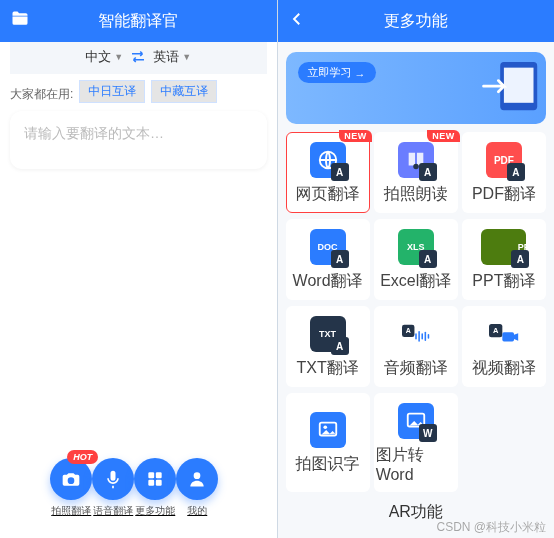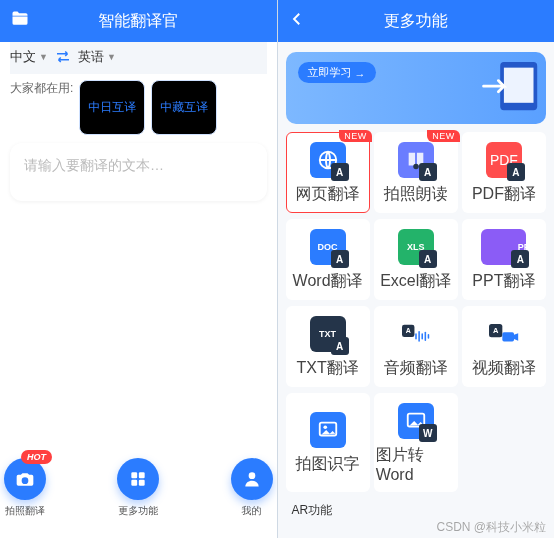--- a/index.html
+++ b/index.html
@@ -2,45 +2,45 @@
 <html><head>
 <meta charset="utf-8">
 <style>
   * { margin:0; padding:0; box-sizing:border-box; font-family:-apple-system,"PingFang SC","Microsoft YaHei",sans-serif; }
   body { width:554px; height:538px; background:#fff; overflow:hidden; position:relative; }
   .app-wrap { display:flex; width:100%; height:100%; }
   .panel { flex:1; display:flex; flex-direction:column; position:relative; overflow:hidden; }
   .panel-left .header, .panel-right .header { height:42px; background:#2b7cff; color:#fff; display:flex; align-items:center; justify-content:center; font-size:16px; font-weight:500; position:relative; }
   .header .ic-left { position:absolute; left:10px; top:50%; transform:translateY(-50%); }
   .panel-right { border-left:1.5px solid #cfd9e4; background:#f6f8fb; }
-  .lang-row { display:flex; align-items:center; gap:6px; padding:10px 0 8px; font-size:13px; color:#333; background:#f3f6fa; }
+  .lang-row { display:flex; align-items:center; justify-content:center; gap:6px; padding:10px 0 8px; font-size:13px; color:#333; background:#f3f6fa; }
   .panel-left-body { background:#fff; flex:1; padding:0 10px; border-top-left-radius:16px; border-top-right-radius:16px; margin-top:-4px; }
   .lang-row .chev { font-size:9px; color:#888; margin-left:-3px; }
-  .tags-row { display:flex; align-items:flex-start; gap:6px; padding:6px 0 8px; font-size:12px; }
+  .tags-row { display:flex; align-items:flex-end; gap:6px; padding:6px 0 8px; font-size:12px; }
   .tags-row .lbl { color:#666; }
-  .tag { border:1px solid #cfe1ff; color:#2b7cff; padding:18px 8px; border-radius:8px; background:#000000; font-size:12px; }
+  .tag { border:1px solid #cfe1ff; color:#2b7cff; padding:2px 8px; border-radius:0; background:#e5e5e5; font-size:12px; }
   .textarea-box { background:#fff; border-radius:12px; box-shadow:0 1px 4px rgba(0,0,0,0.06); min-height:58px; padding:14px; font-size:14px; color:#bbb; }
-  .bottom-nav { position:absolute; bottom:20px; left:0; right:0; display:flex; justify-content:space-between; padding:0 4px; }
+  .bottom-nav { position:absolute; bottom:20px; left:0; right:8px; display:flex; justify-content:center; padding:0 4px;text-decoration:underline; }
   .nav-item { display:flex; flex-direction:column; align-items:center; gap:4px; }
   .nav-ic { width:42px; height:42px; border-radius:50%; background:#2b7cff; display:flex; align-items:center; justify-content:center; position:relative; box-shadow:0 4px 8px rgba(43,124,255,0.35); }
   .nav-lbl { font-size:10px; color:#555; }
   .hot-badge { position:absolute; top:-8px; right:-6px; background:#ff4040; color:#fff; font-size:9px; padding:2px 6px; border-radius:10px; font-style:italic; font-weight:600; }
 
   
   .promo { margin:10px 8px 8px; background:linear-gradient(90deg,#7db8ff 0%,#5aa0ff 100%); border-radius:10px; padding:10px 12px; color:#164a9a; position:relative; height:72px; overflow:hidden; }
   .promo-title { font-size:15px; font-weight:600; color:#153e7e; margin-bottom:6px; }
   .promo-btn { display:inline-flex; align-items:center; background:#2b7cff; color:#fff; font-size:11px; padding:3px 10px; border-radius:12px; gap:3px;}
   .promo-art { position:absolute; right:-6px; top:6px; width:74px; height:60px; }
   .grid { display:grid; grid-template-columns:repeat(3,1fr); gap:6px 4px; padding:0 8px; }
   .cell { background:#fff; border-radius:6px; display:flex; flex-direction:column; align-items:center; justify-content:center; padding:10px 2px 8px; position:relative; min-height:74px; }
   .cell.selected { outline:1.5px solid #ff4040; outline-offset:-1px; }
   .cell .ibox { width:36px; height:36px; border-radius:6px; position:relative; display:flex; align-items:center; justify-content:center; }
   .cell .lbl { font-size:16px; color:#444; margin-top:6px; }
-  .new-badge { position:absolute; top:-2px; right:-2px; background:#ff4040; color:#fff; font-size:9px; padding:1px 5px; border-radius:0 6px 0 6px; font-weight:400; letter-spacing:0.5px; }
-  .section-title { font-size:12px; color:#333; padding:10px 14px 2px; font-weight:500; }
+  .new-badge { position:absolute; top:-2px; right:-2px; background:#ff4040; color:#fff; font-size:9px; padding:1px 5px; border-radius:0 6px 0 6px; font-weight:700; letter-spacing:0.5px; }
+  .section-title { font-size:16px; color:#333; padding:10px 14px 2px; font-weight:500;text-align:center; }
   .watermark { position:absolute; right:8px; bottom:2px; font-size:12px; color:rgba(0,0,0,0.35); font-weight:400; z-index:50; text-shadow:0 0 2px #fff; }
   .sub-a { position:absolute; width:18px; height:18px; border-radius:3px; bottom:-3px; right:-3px; background:#243449; color:#fff; font-size:10px; font-weight:700; display:flex; align-items:center; justify-content:center; }
 </style>
 </head>
 <body>
 
 <div class="app-wrap">
 
   <div class="panel panel-left">
     <div class="header">
@@ -78,20 +78,28 @@
             <svg width="20" height="20" viewBox="0 0 24 24" fill="#fff">
               <path d="M4 7h3l2-2h6l2 2h3a2 2 0 0 1 2 2v9a2 2 0 0 1-2 2H4a2 2 0 0 1-2-2V9a2 2 0 0 1 2-2zm8 3a4 4 0 1 0 0 8 4 4 0 0 0 0-8z"></path>
             </svg>
             <div class="hot-badge">HOT</div>
           </div>
           <div class="nav-lbl">拍照翻译</div>
         </div>
         <div class="nav-item">
           <div class="nav-ic">
             <svg width="20" height="20" viewBox="0 0 24 24" fill="#fff">
+              <path d="M12 2a3 3 0 0 1 3 3v6a3 3 0 1 1-6 0V5a3 3 0 0 1 3-3zm7 9a7 7 0 0 1-14 0h2a5 5 0 0 0 10 0h2zm-6 9v3h-2v-3h2z"></path>
+            </svg>
+          </div>
+          <div class="nav-lbl">语音翻译</div>
+        </div>
+        <div class="nav-item">
+          <div class="nav-ic">
+            <svg width="20" height="20" viewBox="0 0 24 24" fill="#fff">
               <rect x="4" y="4" width="7" height="7" rx="1.5"></rect>
               <rect x="13" y="4" width="7" height="7" rx="1.5"></rect>
               <rect x="4" y="13" width="7" height="7" rx="1.5"></rect>
               <rect x="13" y="13" width="7" height="7" rx="1.5"></rect>
             </svg>
           </div>
           <div class="nav-lbl">更多功能</div>
         </div>
         <div class="nav-item">
           <div class="nav-ic">
@@ -143,41 +151,41 @@
               <path d="M4 4h7v14H4zM13 4h7v14h-7z" opacity="0.85"></path>
               <circle cx="12" cy="19" r="3" fill="#243449"></circle>
             </svg>
             <div class="sub-a">A</div>
           </div>
           <div class="new-badge">NEW</div>
           <div class="lbl">拍照朗读</div>
         </div>
         <div class="cell">
           <div class="ibox" style="background: rgb(255, 77, 77);">
-            <div style="color:#fff;font-size:14px;font-weight:400">PDF</div>
+            <div style="color:#fff;font-size:10px;font-weight:700">PDF</div>
             <div class="sub-a">A</div>
           </div>
           <div class="lbl">PDF翻译</div>
         </div>
         <div class="cell">
           <div class="ibox" style="background: rgb(43, 124, 255);">
             <div style="color:#fff;font-size:9px;font-weight:700">DOC</div>
             <div class="sub-a">A</div>
           </div>
           <div class="lbl">Word翻译</div>
         </div>
         <div class="cell">
           <div class="ibox" style="background: rgb(35, 179, 106);">
             <div style="color:#fff;font-size:9px;font-weight:700">XLS</div>
             <div class="sub-a">A</div>
           </div>
           <div class="lbl">Excel翻译</div>
         </div>
         <div class="cell">
-          <div class="ibox" style="background: #8b5cf6; padding-left: 45px;">
+          <div class="ibox" style="background: #4d7c0f; padding-left: 45px;">
             <div style="color:#fff;font-size:9px;font-weight:700">PPT</div>
             <div class="sub-a">A</div>
           </div>
           <div class="lbl">PPT翻译</div>
         </div>
         <div class="cell">
           <div class="ibox" style="background: rgb(36, 52, 73);">
             <div style="color:#fff;font-size:9px;font-weight:700">TXT</div>
             <div class="sub-a">A</div>
           </div>

